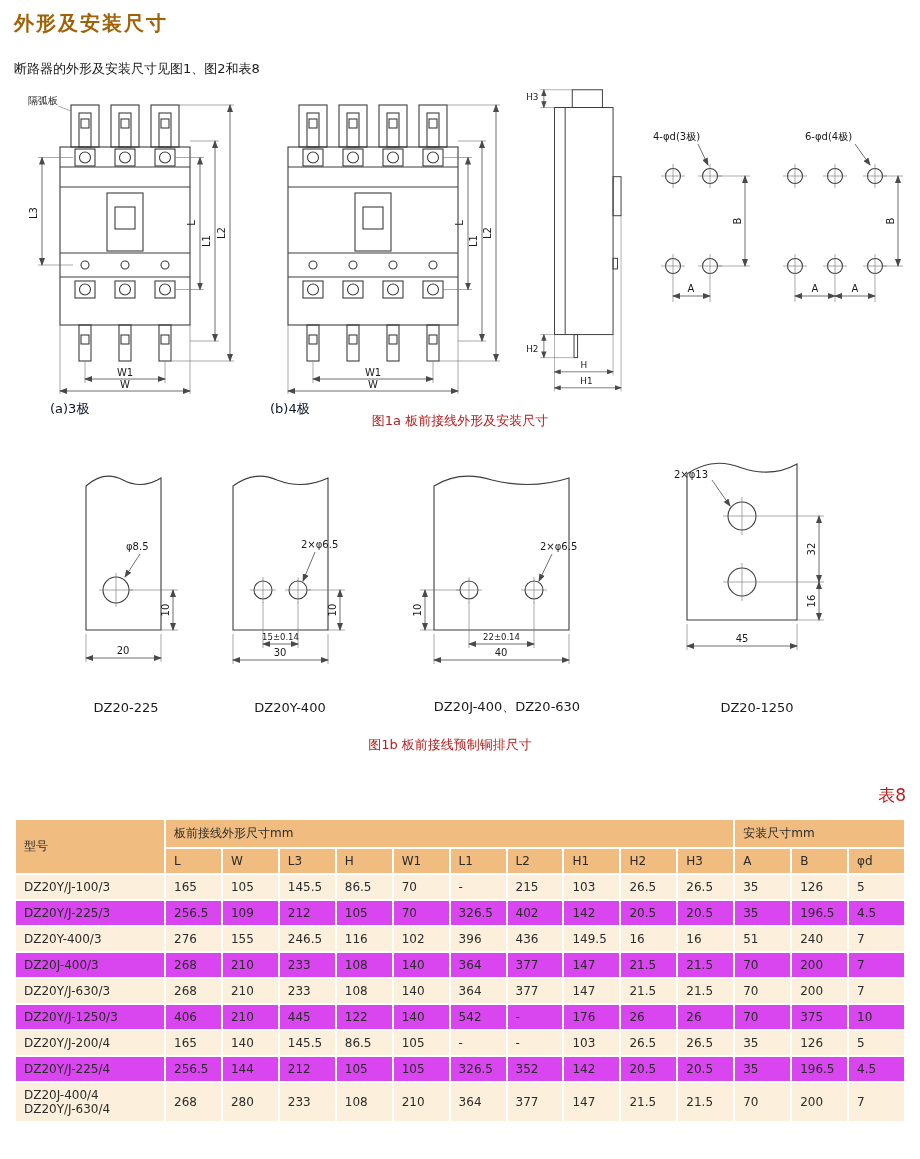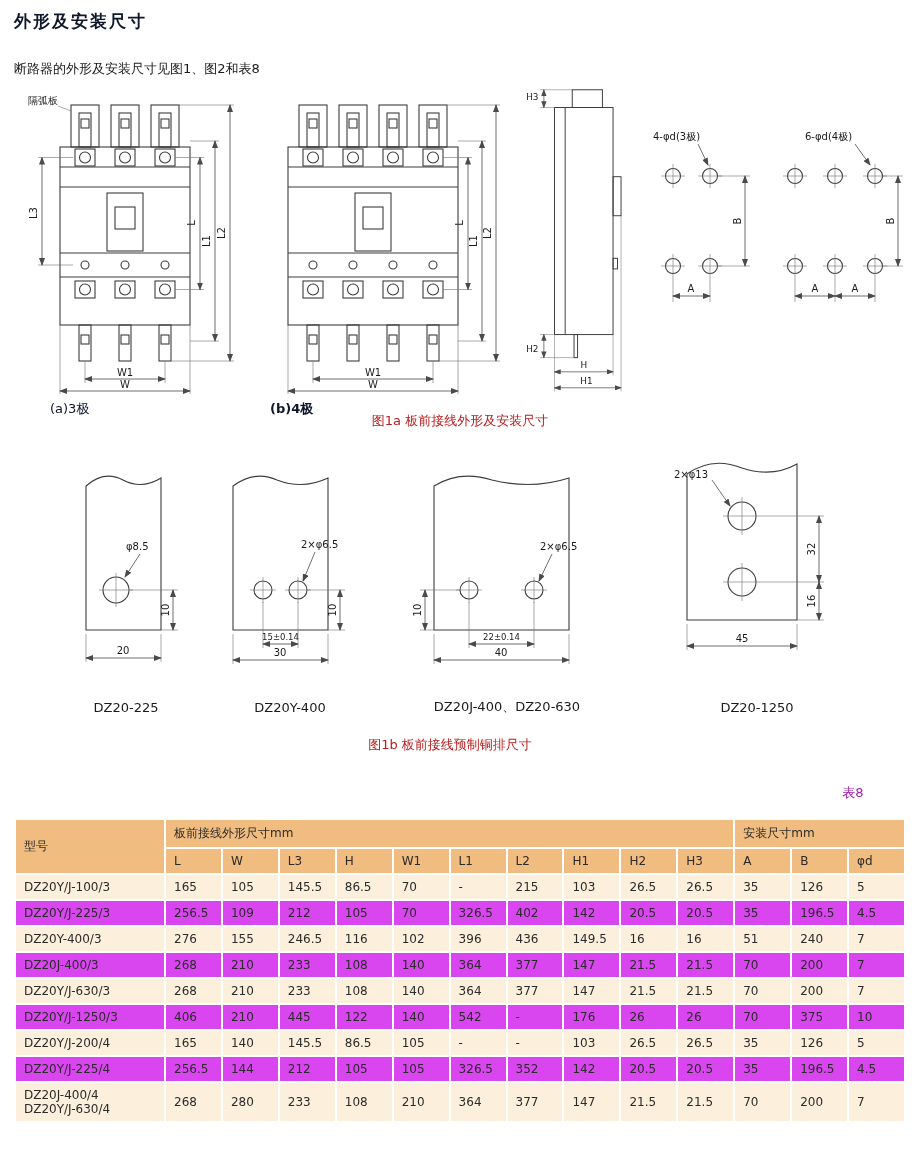--- a/index.html
+++ b/index.html
@@ -1,25 +1,25 @@
 <!DOCTYPE html>
 <html><head>
 <meta charset="utf-8">
 <style>
   * { box-sizing: border-box; margin: 0; padding: 0; }
   html, body { background: #ffffff; }
   body { font-family: "DejaVu Sans", "Liberation Sans", sans-serif; }
   .page { position: relative; width: 920px; height: 1159px; background: #fff; overflow: hidden; }
 
-  .title { position: absolute; left: 14px; top: 10px; font-size: 17px; font-weight: bold; color: #0f172a; letter-spacing: 2px; }
+  .title { position: absolute; left: 14px; top: 10px; font-size: 20px; font-weight: bold; color: #a16207; letter-spacing: 2px; }
   .intro { position: absolute; left: 14px; top: 60px; font-size: 13px; color: #1a1a1a; }
   .sub-label { position: absolute; font-size: 13px; color: #0f172a; text-align: left; }
   .fig-caption { position: absolute; font-size: 13px; color: #b91c1c; text-align: center; }
   .part-name { position: absolute; font-size: 13px; color: #1a1a1a; text-align: center; }
-  .table8-tag { position: absolute; left: 800px; top: 784px; width: 106px; font-size: 13px; color: #a21caf; text-align: center; }
+  .table8-tag { position: absolute; left: 800px; top: 784px; width: 106px; font-size: 17px; color: #b91c1c; text-align: right; }
 
   svg.draw { position: absolute; overflow: visible; }
   .oln  { fill: none; stroke: #3c3c3c; stroke-width: 1.1; }
   .thin { fill: none; stroke: #707070; stroke-width: 0.6; }
   .dim  { fill: none; stroke: #4a4a4a; stroke-width: 0.8; }
   text.dtxt  { font-size: 10px; fill: #1a1a1a; font-family: "DejaVu Sans", sans-serif; }
   text.dtxt9 { font-size: 8.5px; fill: #1a1a1a; font-family: "DejaVu Sans", sans-serif; }
 
   table.spec { position: absolute; left: 14px; top: 818px; width: 892px; border-collapse: collapse; table-layout: fixed; font-size: 12px; color: #2b2b2b; }
   .spec th, .spec td { border: 2px solid #fff; padding: 5px 8px; text-align: left; font-weight: normal; vertical-align: middle; overflow: hidden; }
@@ -300,21 +300,21 @@
         <line class="thin" x1="60" y1="150" x2="60" y2="174"></line>
         <line class="thin" x1="100" y1="150" x2="100" y2="174"></line>
       <line class="dim" x1="20" y1="168" x2="60" y2="168" marker-start="url(#arE)" marker-end="url(#arE)"></line>
       <line class="dim" x1="60" y1="168" x2="100" y2="168" marker-start="url(#arE)" marker-end="url(#arE)"></line>
       <text class="dtxt" x="40" y="164" text-anchor="middle">A</text>
       <text class="dtxt" x="80" y="164" text-anchor="middle">A</text>
     </g>
   </svg>
 
   <div class="sub-label" style="left:50px;top:400px;width:120px;">(a)3极</div>
-  <div class="sub-label" style="left:270px;top:400px;width:120px;font-weight:bold;">(b)4极</div>
+  <div class="sub-label" style="left:270px;top:400px;width:120px;">(b)4极</div>
   <div class="fig-caption" style="left:230px;top:412px;width:460px;">图1a 板前接线外形及安装尺寸</div>
 
   <svg class="draw" style="left:66px;top:462px;" width="120" height="212" viewBox="0 0 120 212">
     <defs>
         <marker id="ar1" markerWidth="8" markerHeight="6" refX="7" refY="3" orient="auto-start-reverse" markerUnits="userSpaceOnUse">
           <path d="M0 0 L8 3 L0 6 Z" fill="#4a4a4a"></path>
         </marker>
       </defs>
     <path class="oln" d="M20 168 L20 24 Q 38 8 57 18 Q 76 28 95 16 L95 168 Z"></path>
     <circle class="oln" cx="50" cy="128" r="13"></circle>

